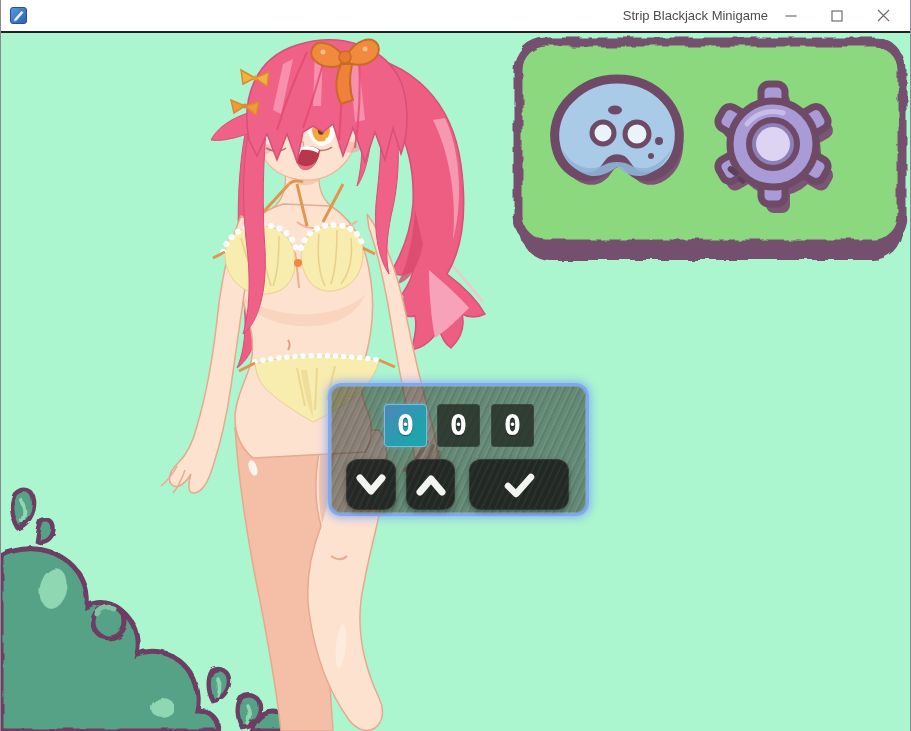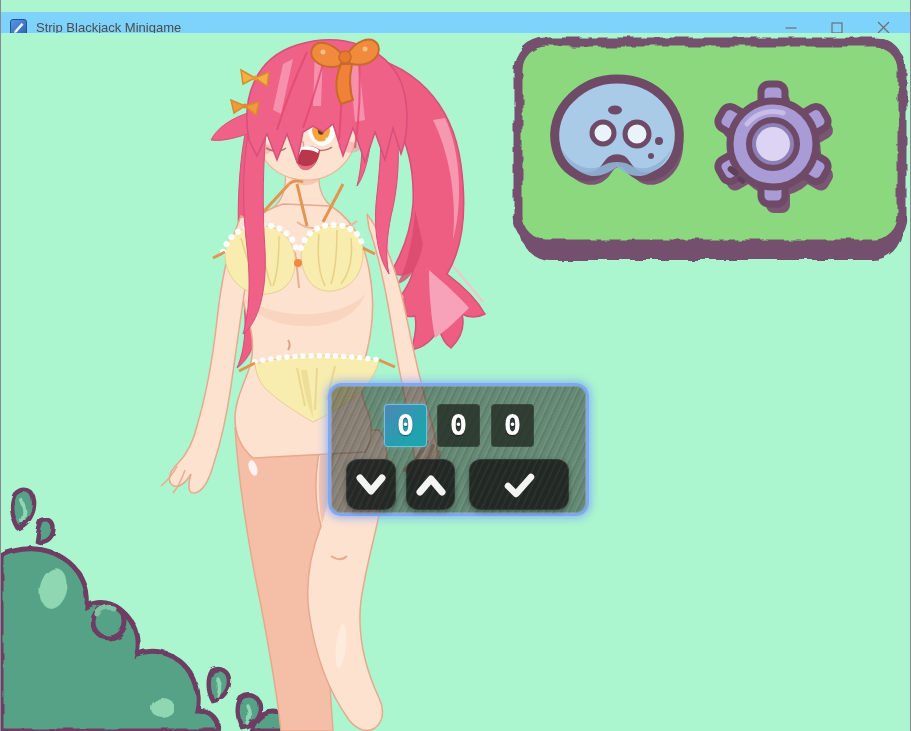--- a/index.html
+++ b/index.html
@@ -2,22 +2,22 @@
 <html><head>
 <meta charset="utf-8">
 <style>
   html,body{margin:0;padding:0;background:#333;}
   .window{
     position:relative;width:911px;height:731px;overflow:hidden;
     font-family:"Liberation Sans",sans-serif;background:#abf6ce;
     box-sizing:border-box;border-left:1px solid #8a8a94;border-right:1px solid #8a8a94;
   }
   .titlebar{
-    position:absolute;top:12px;left:0;width:100%;height:33px;background:#7dd3fc;
-    display:flex;align-items:center;border-bottom:2px solid #1f2123;box-sizing:border-box;
+    position:absolute;top:0;left:0;width:100%;height:33px;background:#ffffff;
+    display:flex;align-items:center;border-bottom:2px solid #1f2123;box-sizing:border-box;text-align:right;
   }
   .app-icon{width:17px;height:17px;margin-left:9px;flex:0 0 auto;}
   .title-text{margin-left:9px;font-size:13px;color:#4c4c4c;white-space:nowrap;flex:1 1 auto;}
   .win-controls{display:flex;height:100%;margin-right:4px;}
   .win-btn{width:46px;height:100%;display:flex;align-items:center;justify-content:center;
     background:transparent;border:none;padding:0;cursor:default;}
   .content{position:absolute;top:33px;left:0;width:911px;height:698px;}
   .scene-svg{position:absolute;top:0;left:0;}
   
   .num-dialog{

